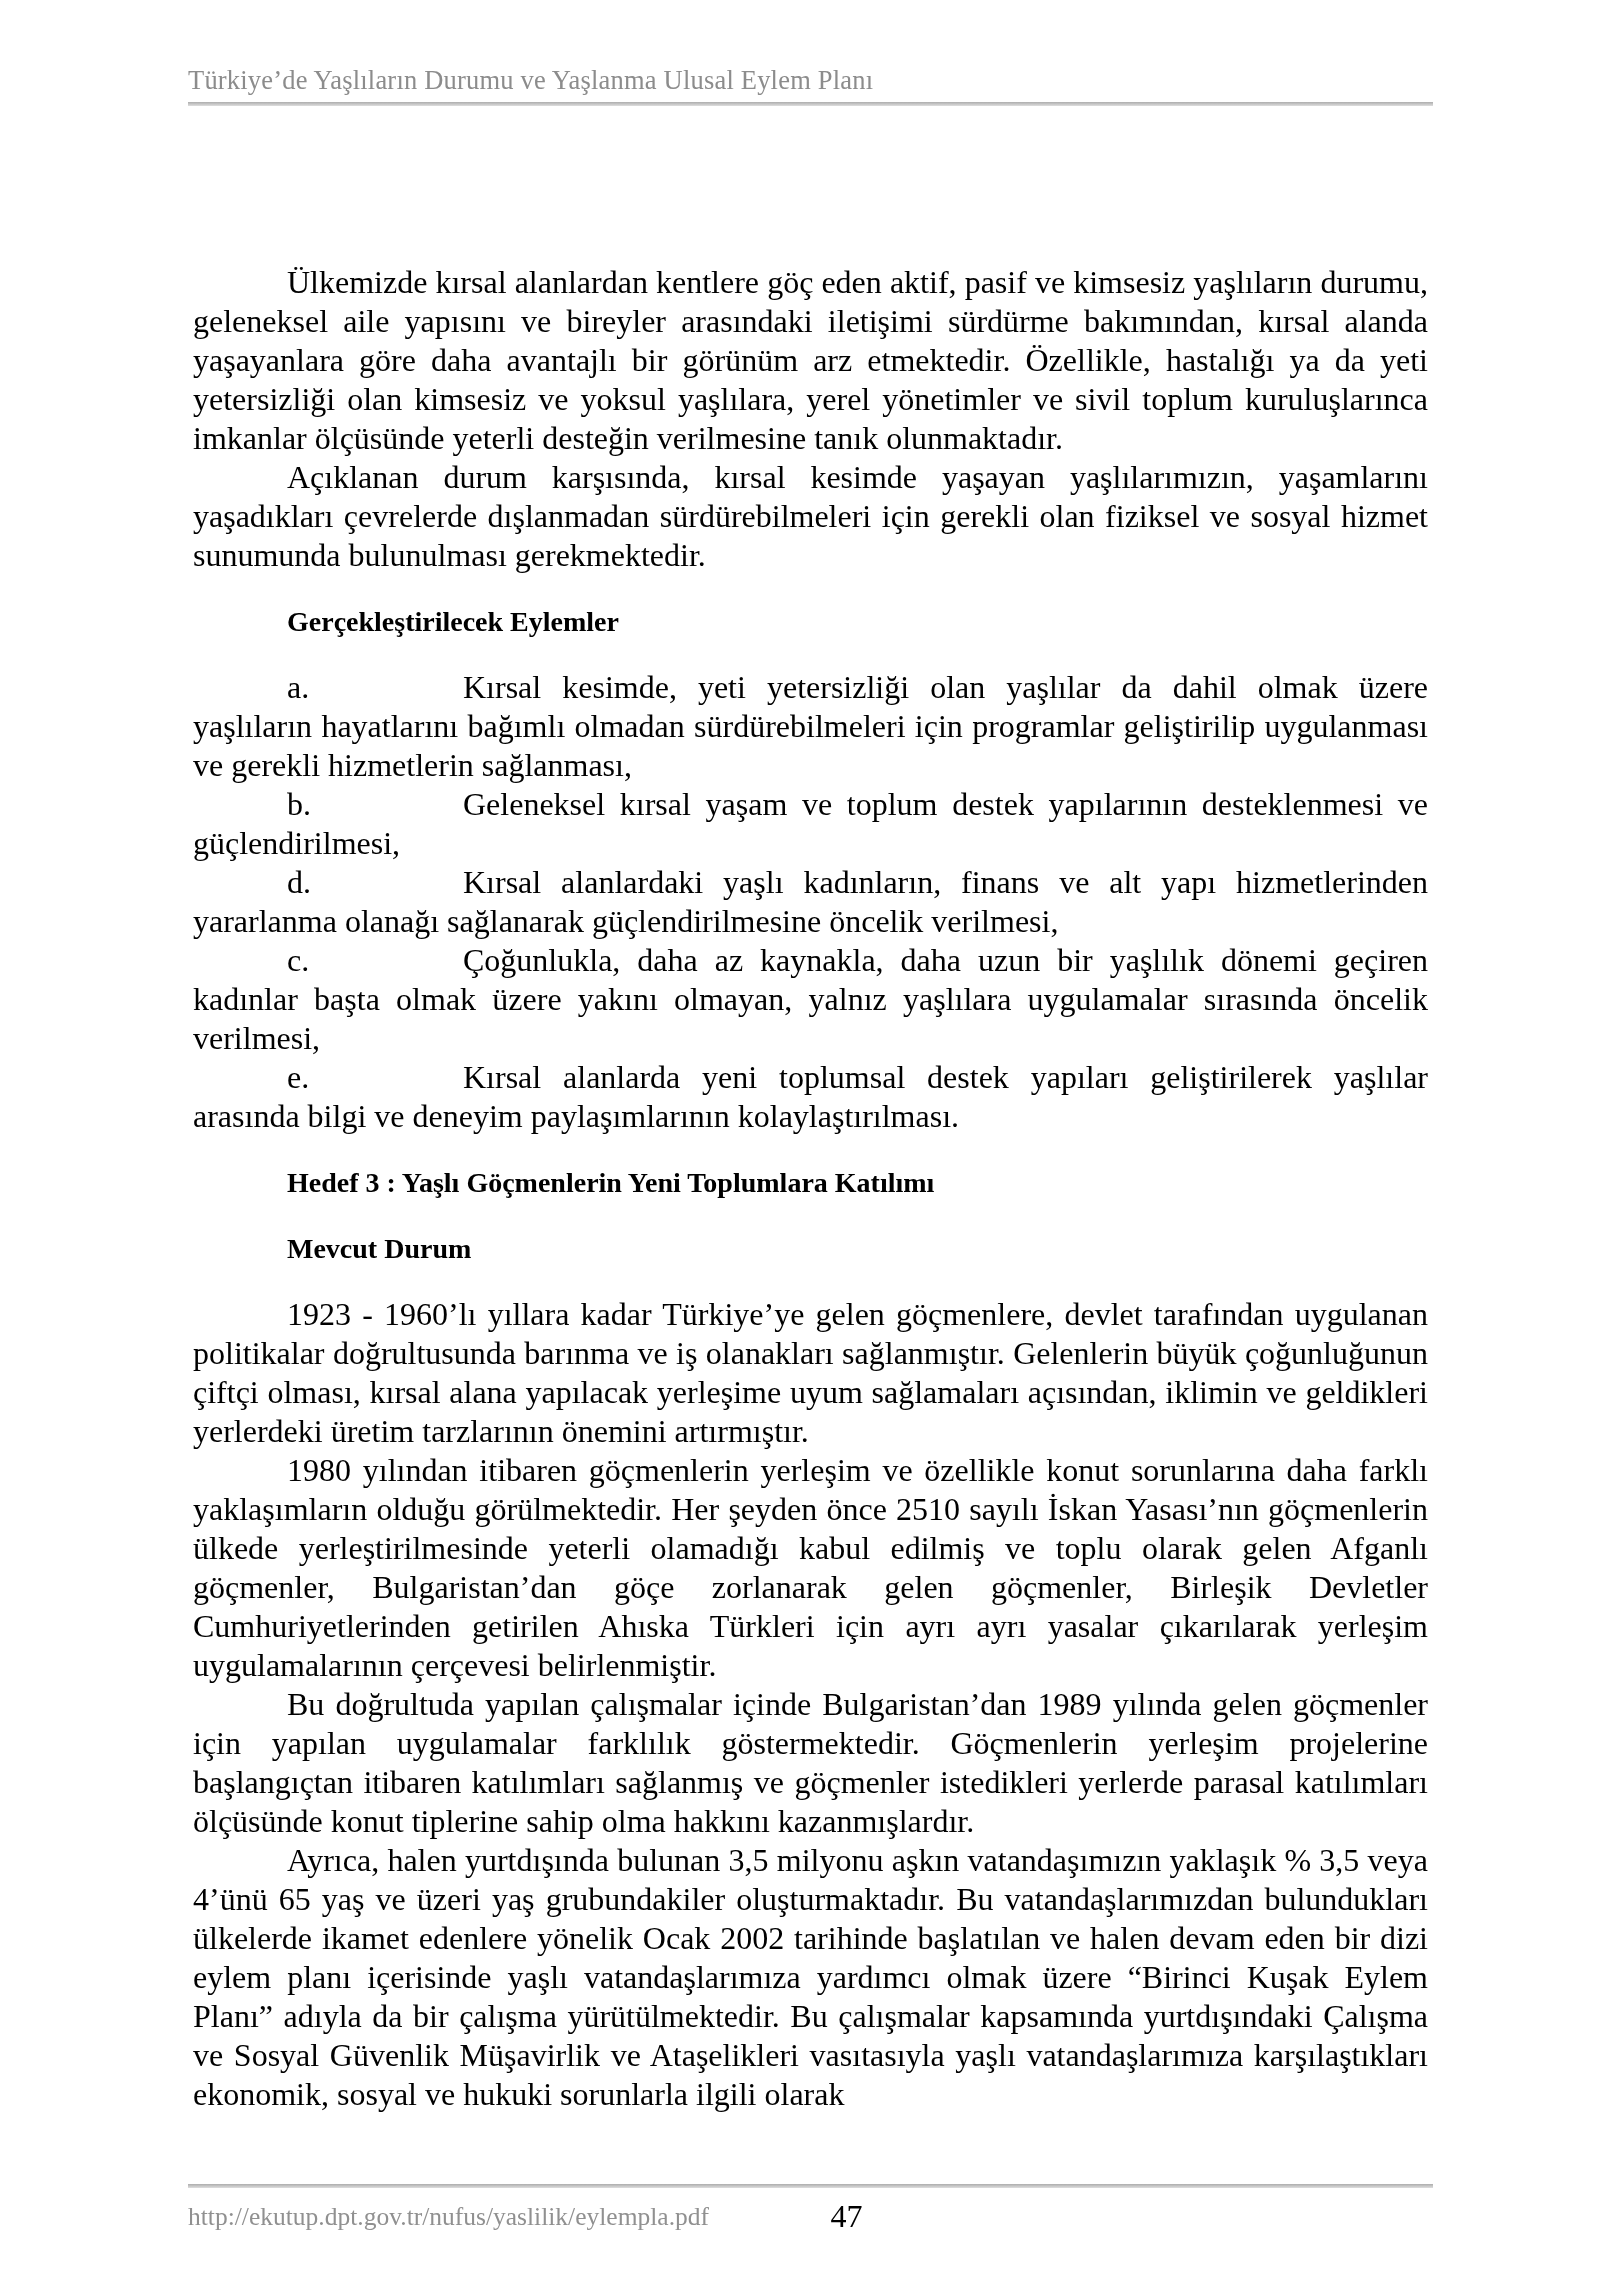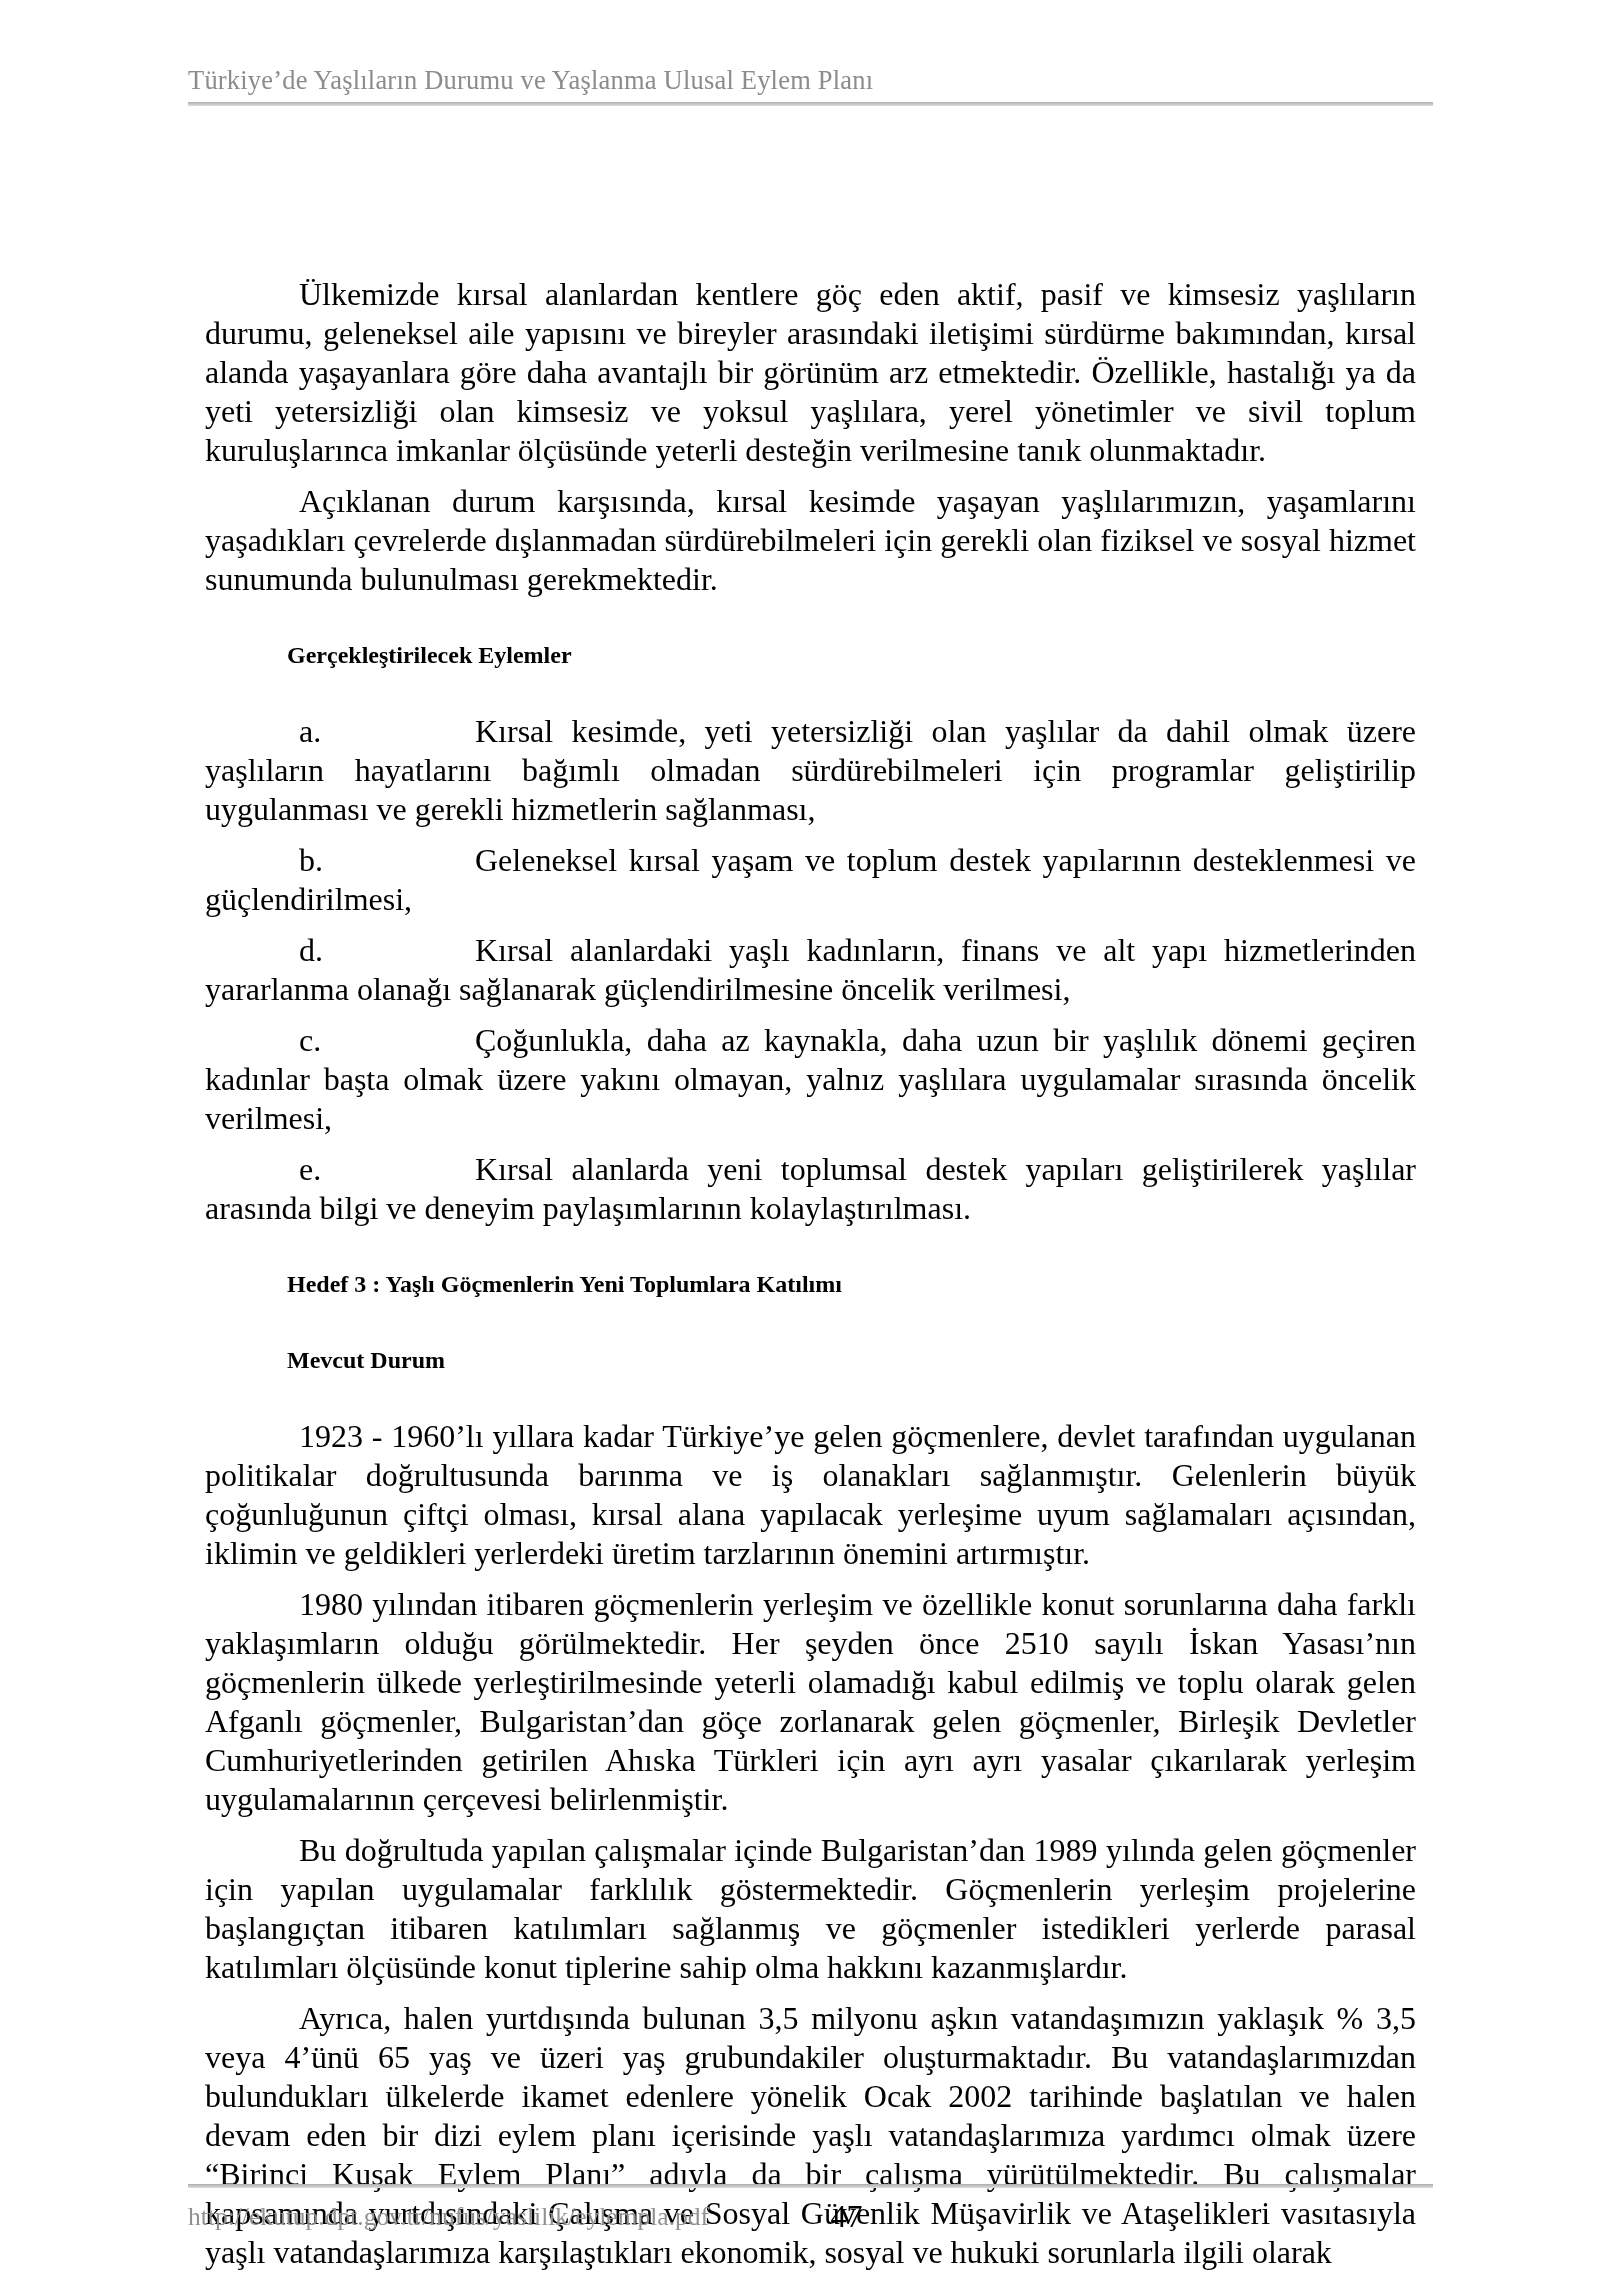--- a/index.html
+++ b/index.html
@@ -40,28 +40,28 @@
   
   .content {
     position: absolute;
     top: 263px;
     left: 193px;
     width: 1235px;
     font-size: 32px;
     line-height: 39px;
   }
   .content p {
-    margin: 12px;
+    margin: 0;
     text-align: justify;
     text-indent: 94px;
   }
   .content h2 {
-    margin: 37px 0;
+    margin: 27px 0;
     padding-left: 94px;
-    font-size: 24px;
+    font-size: 28px;
     line-height: 39px;
     font-weight: bold;
     text-indent: 0;
   }
   .item-label {
     display: inline-block;
     width: 176px;
     text-indent: 0;
   }
 

